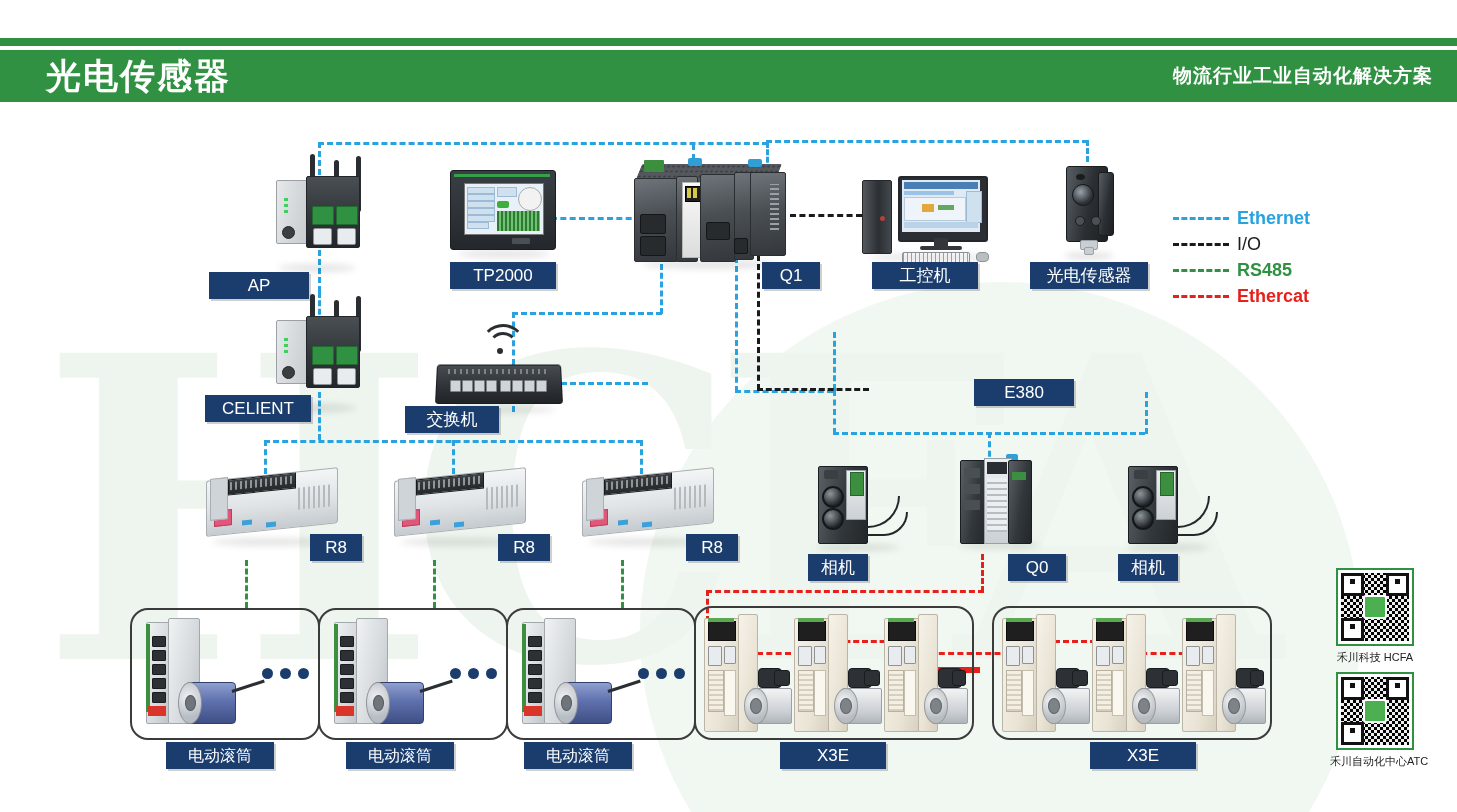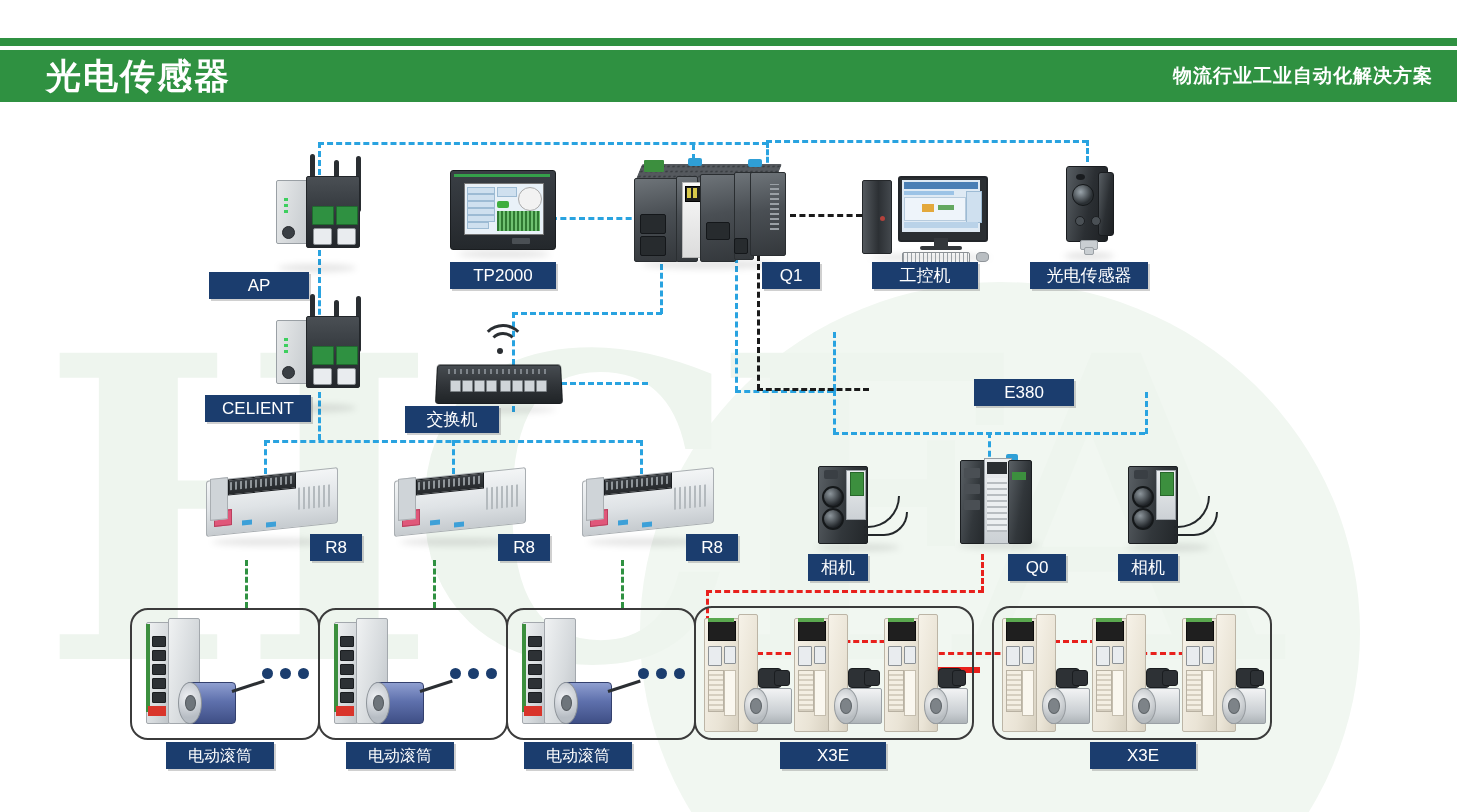--- a/index.html
+++ b/index.html
@@ -222,20 +222,38 @@
 <div id="header-bar"></div>
 <div id="header-band"></div>
 <div id="header-title">光电传感器</div>
 <div id="header-subtitle">物流行业工业自动化解决方案</div>
 
 <div id="canvas">
 
   <div id="watermark-arc"></div>
   <div id="watermark">HCFA</div>
 
+  <div id="legend">
+    <div class="leg-row">
+      <span class="leg-line eth"></span>
+      <span class="leg-txt" style="color:#29a3e0">Ethernet</span>
+    </div>
+    <div class="leg-row">
+      <span class="leg-line io"></span>
+      <span class="leg-txt io-t" style="color:#1a1a1a">I/O</span>
+    </div>
+    <div class="leg-row">
+      <span class="leg-line rs"></span>
+      <span class="leg-txt" style="color:#2f9141">RS485</span>
+    </div>
+    <div class="leg-row">
+      <span class="leg-line cat"></span>
+      <span class="leg-txt" style="color:#e8201c">Ethercat</span>
+    </div>
+  </div>
 
   <div class="ln v eth" style="left:318px;top:40px;height:150px;"></div>
   <div class="ln h eth" style="left:318px;top:40px;width:450px;"></div>
   <div class="ln v eth" style="left:766px;top:40px;height:28px;"></div>
   <div class="ln h eth" style="left:766px;top:38px;width:322px;"></div>
   <div class="ln v eth" style="left:1086px;top:38px;height:22px;"></div>
   <div class="ln v eth" style="left:692px;top:42px;height:26px;"></div>
 
   <div class="ln h eth" style="left:551px;top:115px;width:90px;"></div>
 
@@ -664,15 +682,49 @@
       background:repeating-linear-gradient(0deg,#d6cfc0 0 2px,#f4efe3 2px 5px);border:1px solid #b8b1a2;"></div>
     <div style="position:absolute;left:204px;top:58px;width:10px;height:44px;background:#faf7ef;border:1px solid #c4bdae;"></div>
     <div class="srv-conn" style="left:238px;top:56px;width:22px;height:18px;border-radius:4px;"></div>
     <div class="srv-conn" style="left:252px;top:58px;width:12px;height:14px;border-radius:3px;"></div>
     <div class="mot-body" style="left:232px;top:76px;width:34px;height:34px;"></div>
     <div class="mot-face" style="left:224px;top:76px;width:22px;height:34px;"></div>
     <div class="mot-hub" style="left:230px;top:86px;width:10px;height:14px;"></div>
   </div>
   <div class="lbl" style="left:1090px;top:640px;width:106px;">X3E</div>
 
-
+  <div class="qr-wrap" style="left:1330px;top:466px;">
+    <div class="qr-box">
+      <div class="qr-img">
+        <span class="qr-eye" style="left:0;top:0;">
+            <i></i>
+          </span>
+        <span class="qr-eye" style="right:0;top:0;">
+            <i></i>
+          </span>
+        <span class="qr-eye" style="left:0;bottom:0;">
+            <i></i>
+          </span>
+        <span class="qr-logo"></span>
+      </div>
+    </div>
+    <div class="qr-cap">禾川科技 HCFA</div>
+  </div>
+
+  <div class="qr-wrap" style="left:1330px;top:570px;">
+    <div class="qr-box">
+      <div class="qr-img">
+        <span class="qr-eye" style="left:0;top:0;">
+            <i></i>
+          </span>
+        <span class="qr-eye" style="right:0;top:0;">
+            <i></i>
+          </span>
+        <span class="qr-eye" style="left:0;bottom:0;">
+            <i></i>
+          </span>
+        <span class="qr-logo"></span>
+      </div>
+    </div>
+    <div class="qr-cap">禾川自动化中心ATC</div>
+  </div>
 
 </div>
 
 </body></html>

